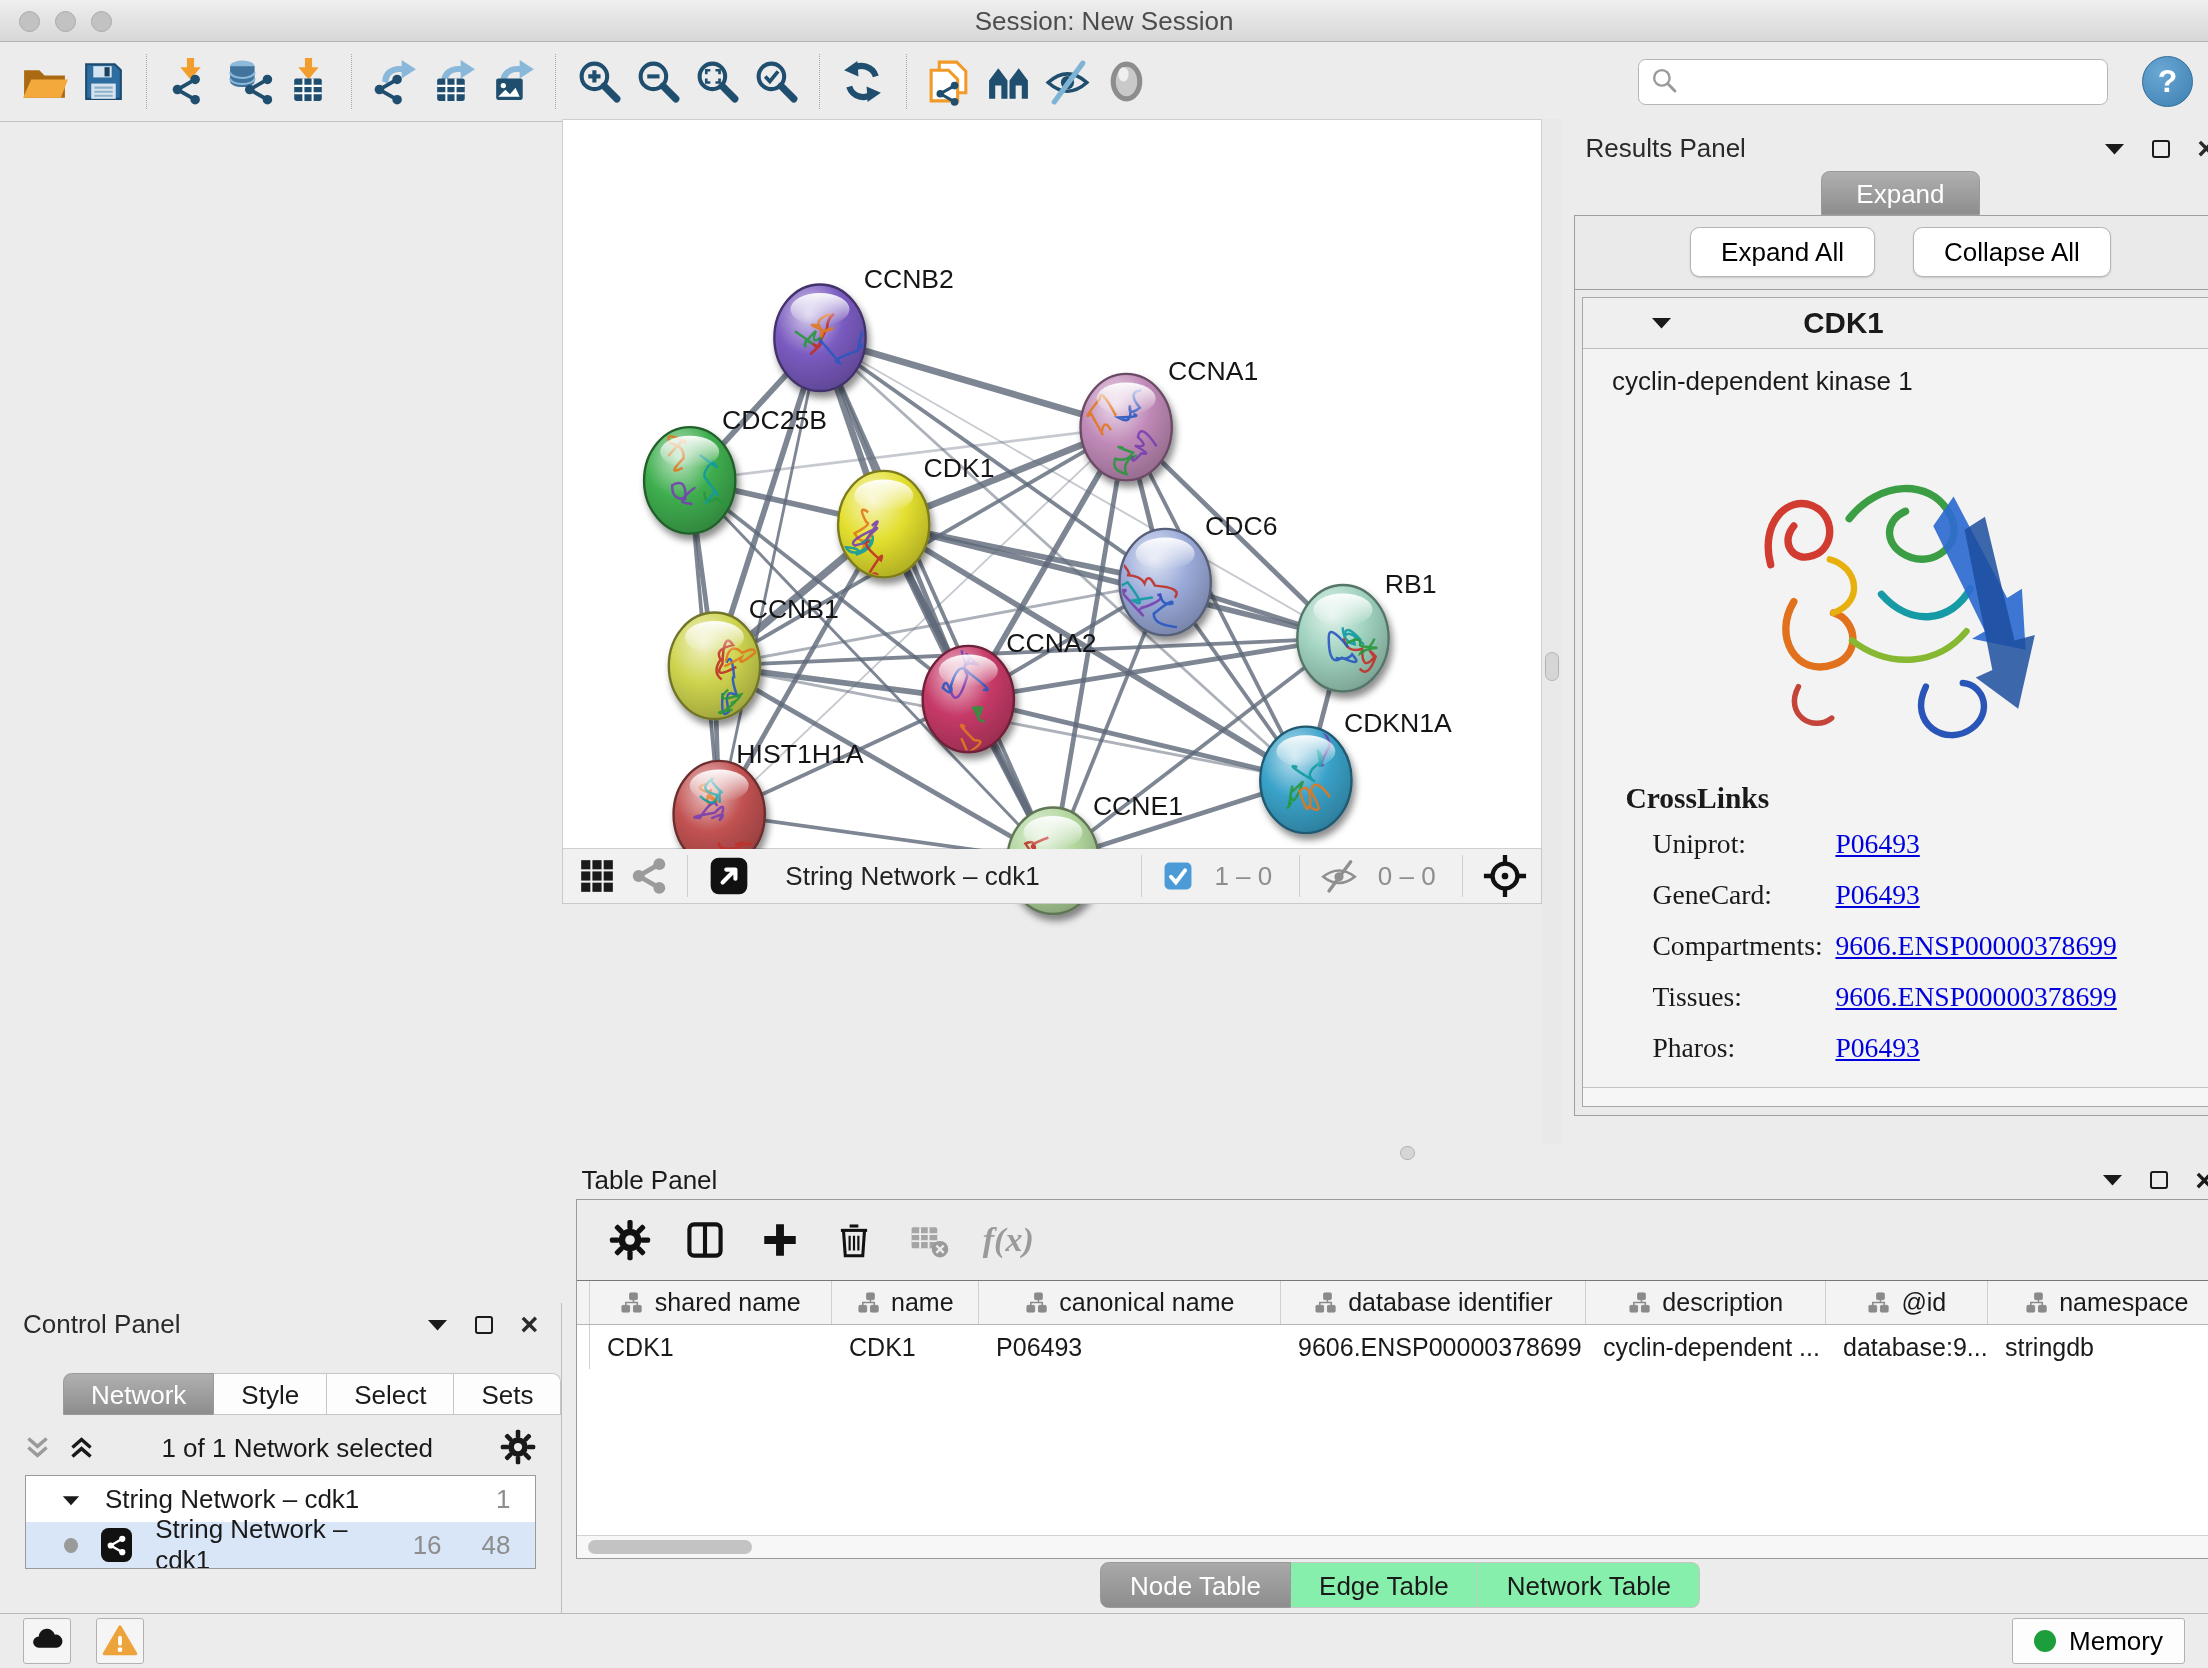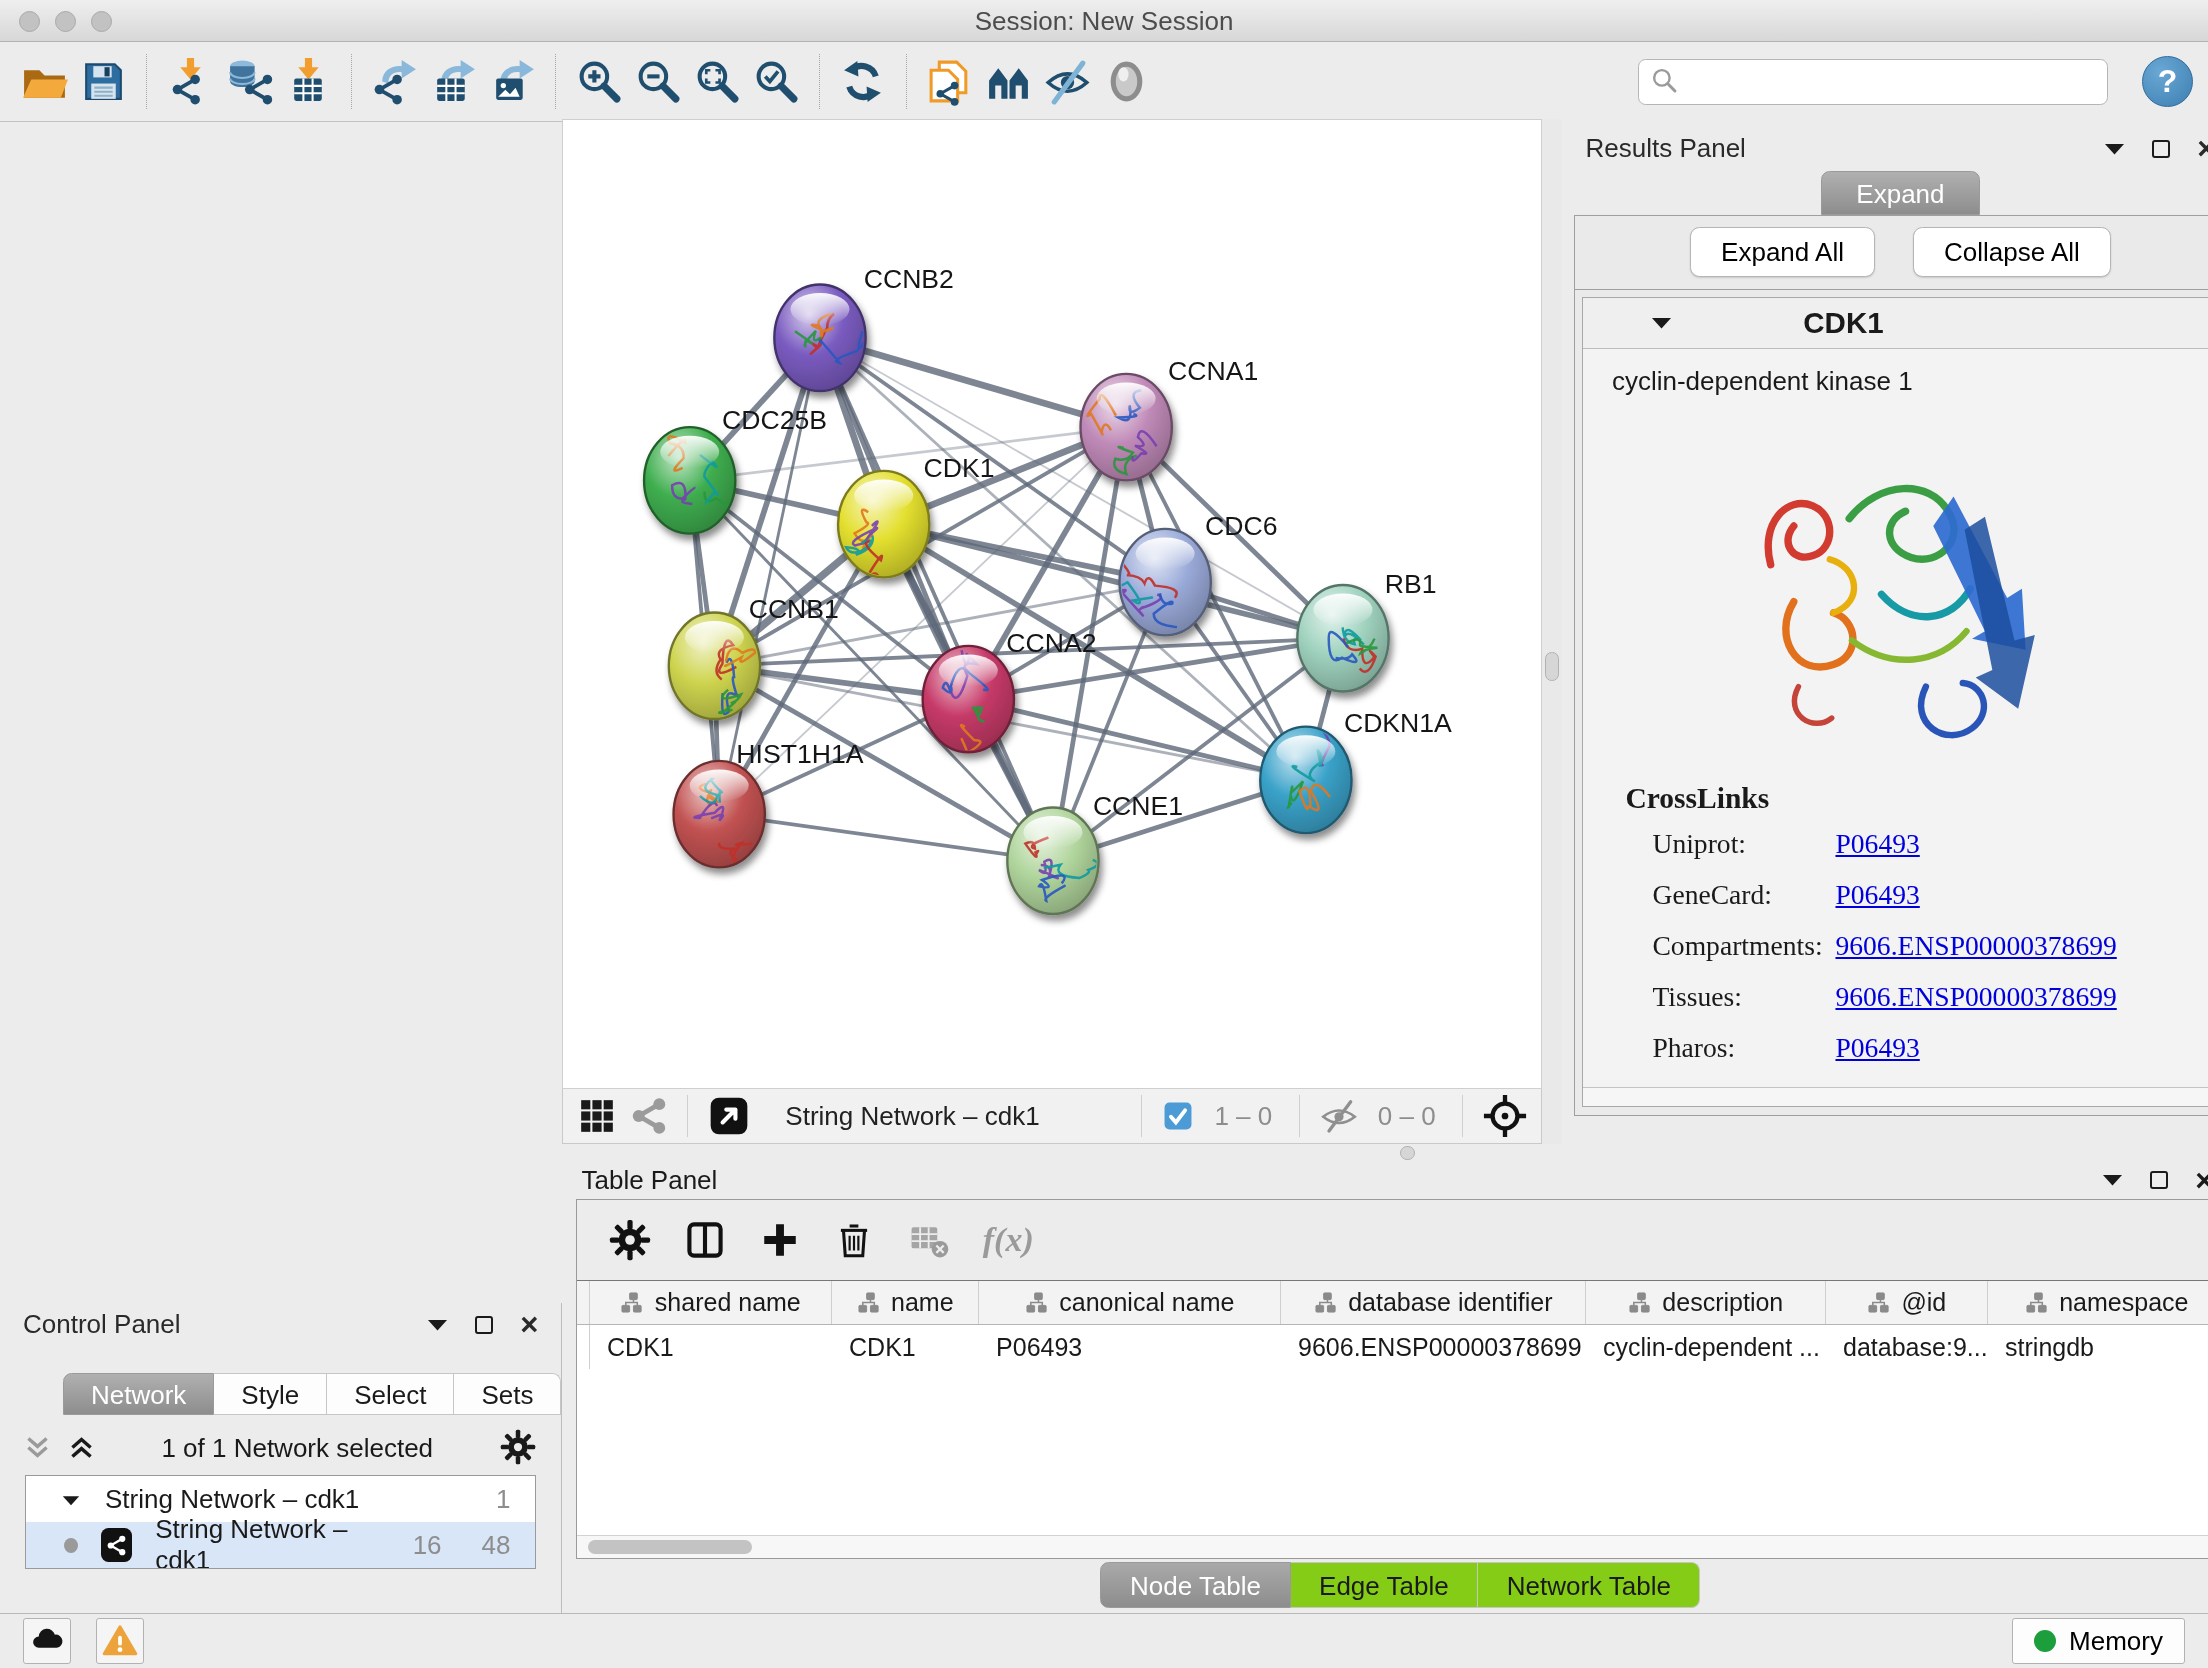--- a/index.html
+++ b/index.html
@@ -52,21 +52,21 @@
   
   .v-split { width:20px; background:#e9e9e9; position:relative; }
   .v-split .handle { position:absolute; left:2.9px; width:13.3px; height:28.5px; border-radius:6.7px; background:#d6d6d6; border:1px solid #b2b2b2; cursor:col-resize; }
   .h-split { height:17px; position:relative; }
   .h-split .handle { position:absolute; left:50%; top:1.9px; width:14.3px; height:14.3px; border-radius:50%; background:#d6d6d6; border:1px solid #b2b2b2; cursor:row-resize; }
 
   
   .right-region { flex:1; display:flex; flex-direction:column; }
   .top-row { height:1025px; display:flex; }
   .center-col { width:980px; display:flex; flex-direction:column; }
-  .net-canvas { height:970px; background:#fff; border:1px solid #cfcfcf; }
+  .net-canvas { height:730px; background:#fff; border:1px solid #cfcfcf; }
   .net-navbar { height:55px; background:#f1f1f1; border:1px solid #c9c9c9; border-top:none; display:flex; align-items:center; padding:0 13.3px; gap:13.3px; }
   .nbtn { background:none; border:none; display:flex; align-items:center; cursor:pointer; }
   .nsep { width:0; height:42px; border-left:1px solid #cfcfcf; margin:0 5.7px; }
   .nb-title { font-size:26px; color:#222; margin-left:21px; }
   .nb-count { font-size:26px; color:#8d8d8d; margin:0 7.6px 0 5.7px; }
   .nb-spacer { flex:1; }
 
   
   .results-panel { flex:1; background:#ececec; display:flex; flex-direction:column; padding-top:7.6px; }
   .rp-tabrow { display:flex; justify-content:center; }
@@ -95,21 +95,21 @@
   .fx { font-family:"Liberation Serif", serif; font-style:italic; font-size:34px; color:#9a9a9a;font-weight:bold; }
   .tp-table { flex:1; background:#fff; border-top:1.9px solid #777; position:relative; overflow:hidden; }
   .tbl-head { display:flex; height:44px; background:#f3f3f3; border-bottom:1.4px solid #b5b5b5; }
   .th { display:flex; align-items:center; justify-content:center; gap:9.5px; font-size:25px; border-right:1px solid #cfcfcf; flex-shrink:0; overflow:hidden; white-space:nowrap; }
   .gutter { width:13.3px; border-right:1px solid #cfcfcf; background:#f3f3f3; flex-shrink:0; }
   .tbl-row { display:flex; height:44px; background:#fff; }
   .td { display:flex; align-items:center; padding-left:17px; font-size:25px; flex-shrink:0; overflow:hidden; white-space:nowrap; }
   .tbl-hscroll { position:absolute; left:0; right:0; bottom:0; height:23px; background:#f7f7f7; border-top:1px solid #d2d2d2; }
   .hthumb { position:absolute; left:11.4px; top:3.8px; width:164px; height:14.3px; border-radius:7.6px; background:#c3c3c3; cursor:pointer; }
   .tp-tabs { height:51px; display:flex; justify-content:center; align-items:flex-start; margin-top:2.9px; }
-  .tp-tab { padding:0 28.5px; height:46px; line-height:46px; font-size:26px; background:#84cc16; border:1px solid #c6c6c6; border-left-width:0; cursor:pointer; }
+  .tp-tab { padding:0 28.5px; height:46px; line-height:46px; font-size:26px; background:#86efac; border:1px solid #c6c6c6; border-left-width:0; cursor:pointer; }
   .tp-tab:first-child { border-left-width:1px; border-radius:8.6px 0 0 8.6px; }
   .tp-tab:last-child { border-radius:0 8.6px 8.6px 0; }
   .tp-tab.sel { background:linear-gradient(#a9a9a9,#8d8d8d); color:#fff; border-color:#9a9a9a; }
 
   
   .statusbar { height:55px; border-top:1px solid #b9b9b9; background:#ececec; display:flex; align-items:center; padding:0 23px; gap:25px; }
   .sb-btn { width:48px; height:46px; background:#f5f5f5; border:1.4px solid #b2b2b2; border-radius:2.9px; display:flex; align-items:center; justify-content:center; cursor:pointer; }
   .sb-spacer { flex:1; }
   .memory-btn { height:46px; background:#fdfdfd; border:1.4px solid #b2b2b2; border-radius:2.9px; display:flex; align-items:center; gap:13.3px; padding:0 21px; font-size:26px; cursor:pointer; }
   .mem-dot { width:22px; height:22px; border-radius:50%; background:#1d9e3c; }

